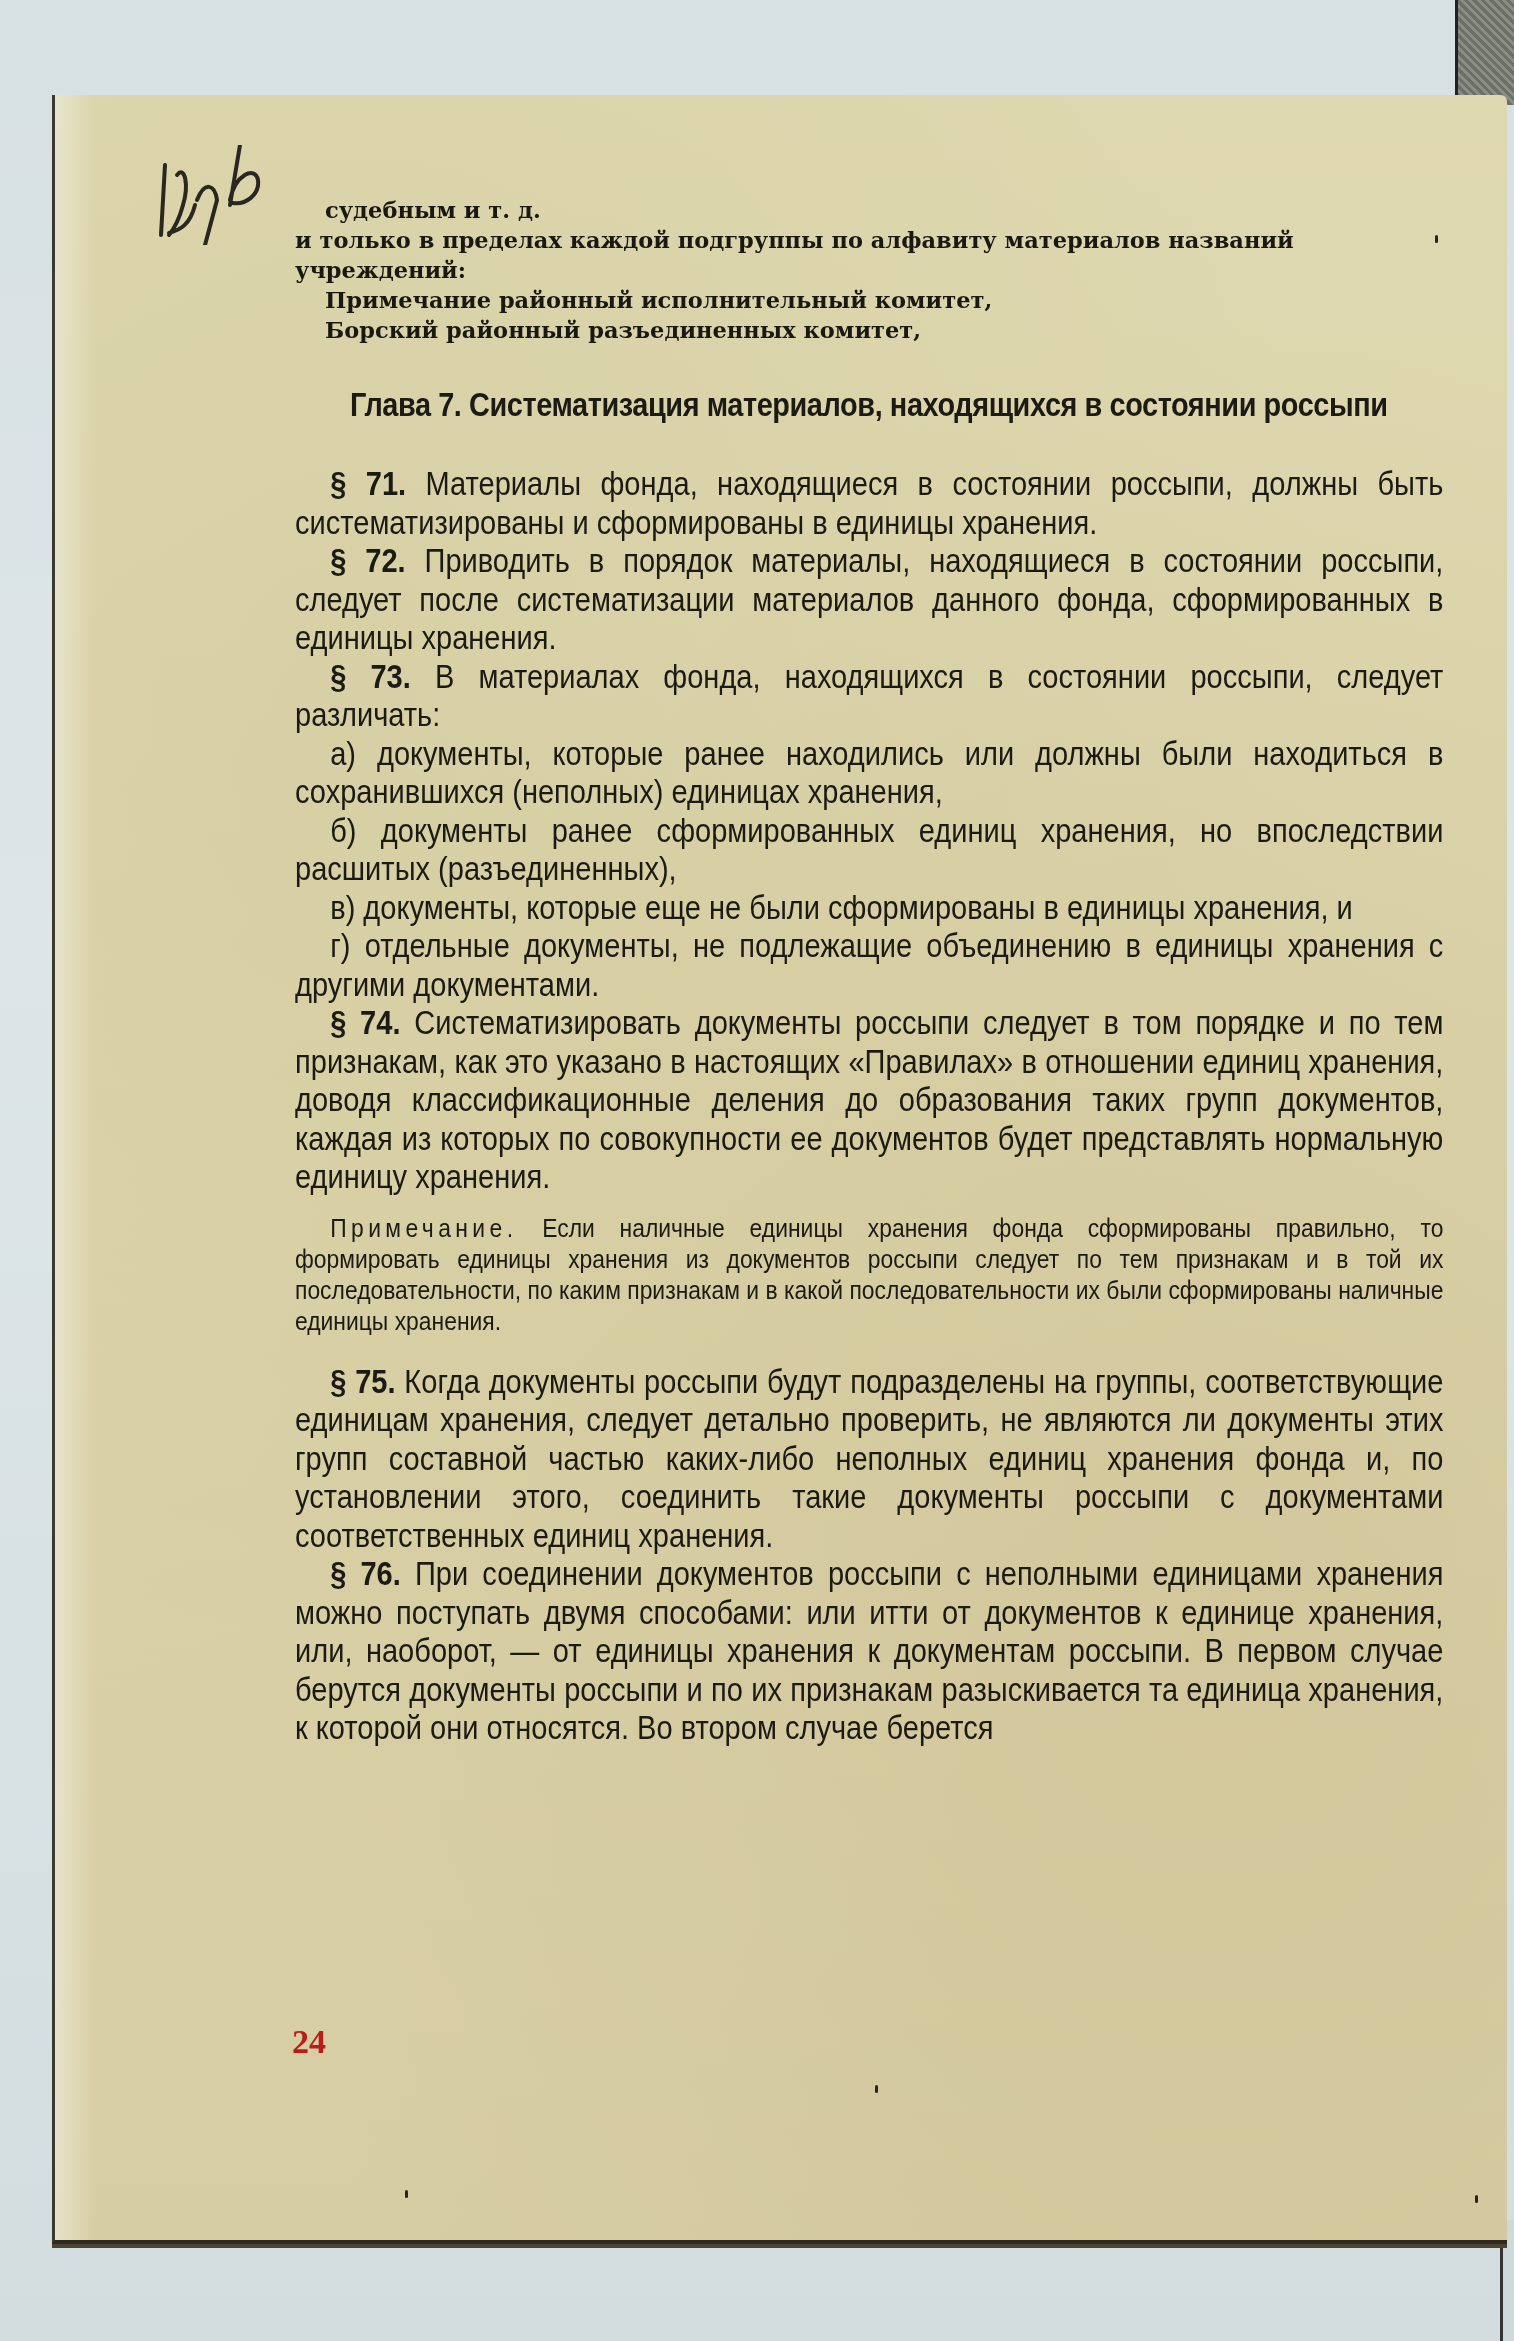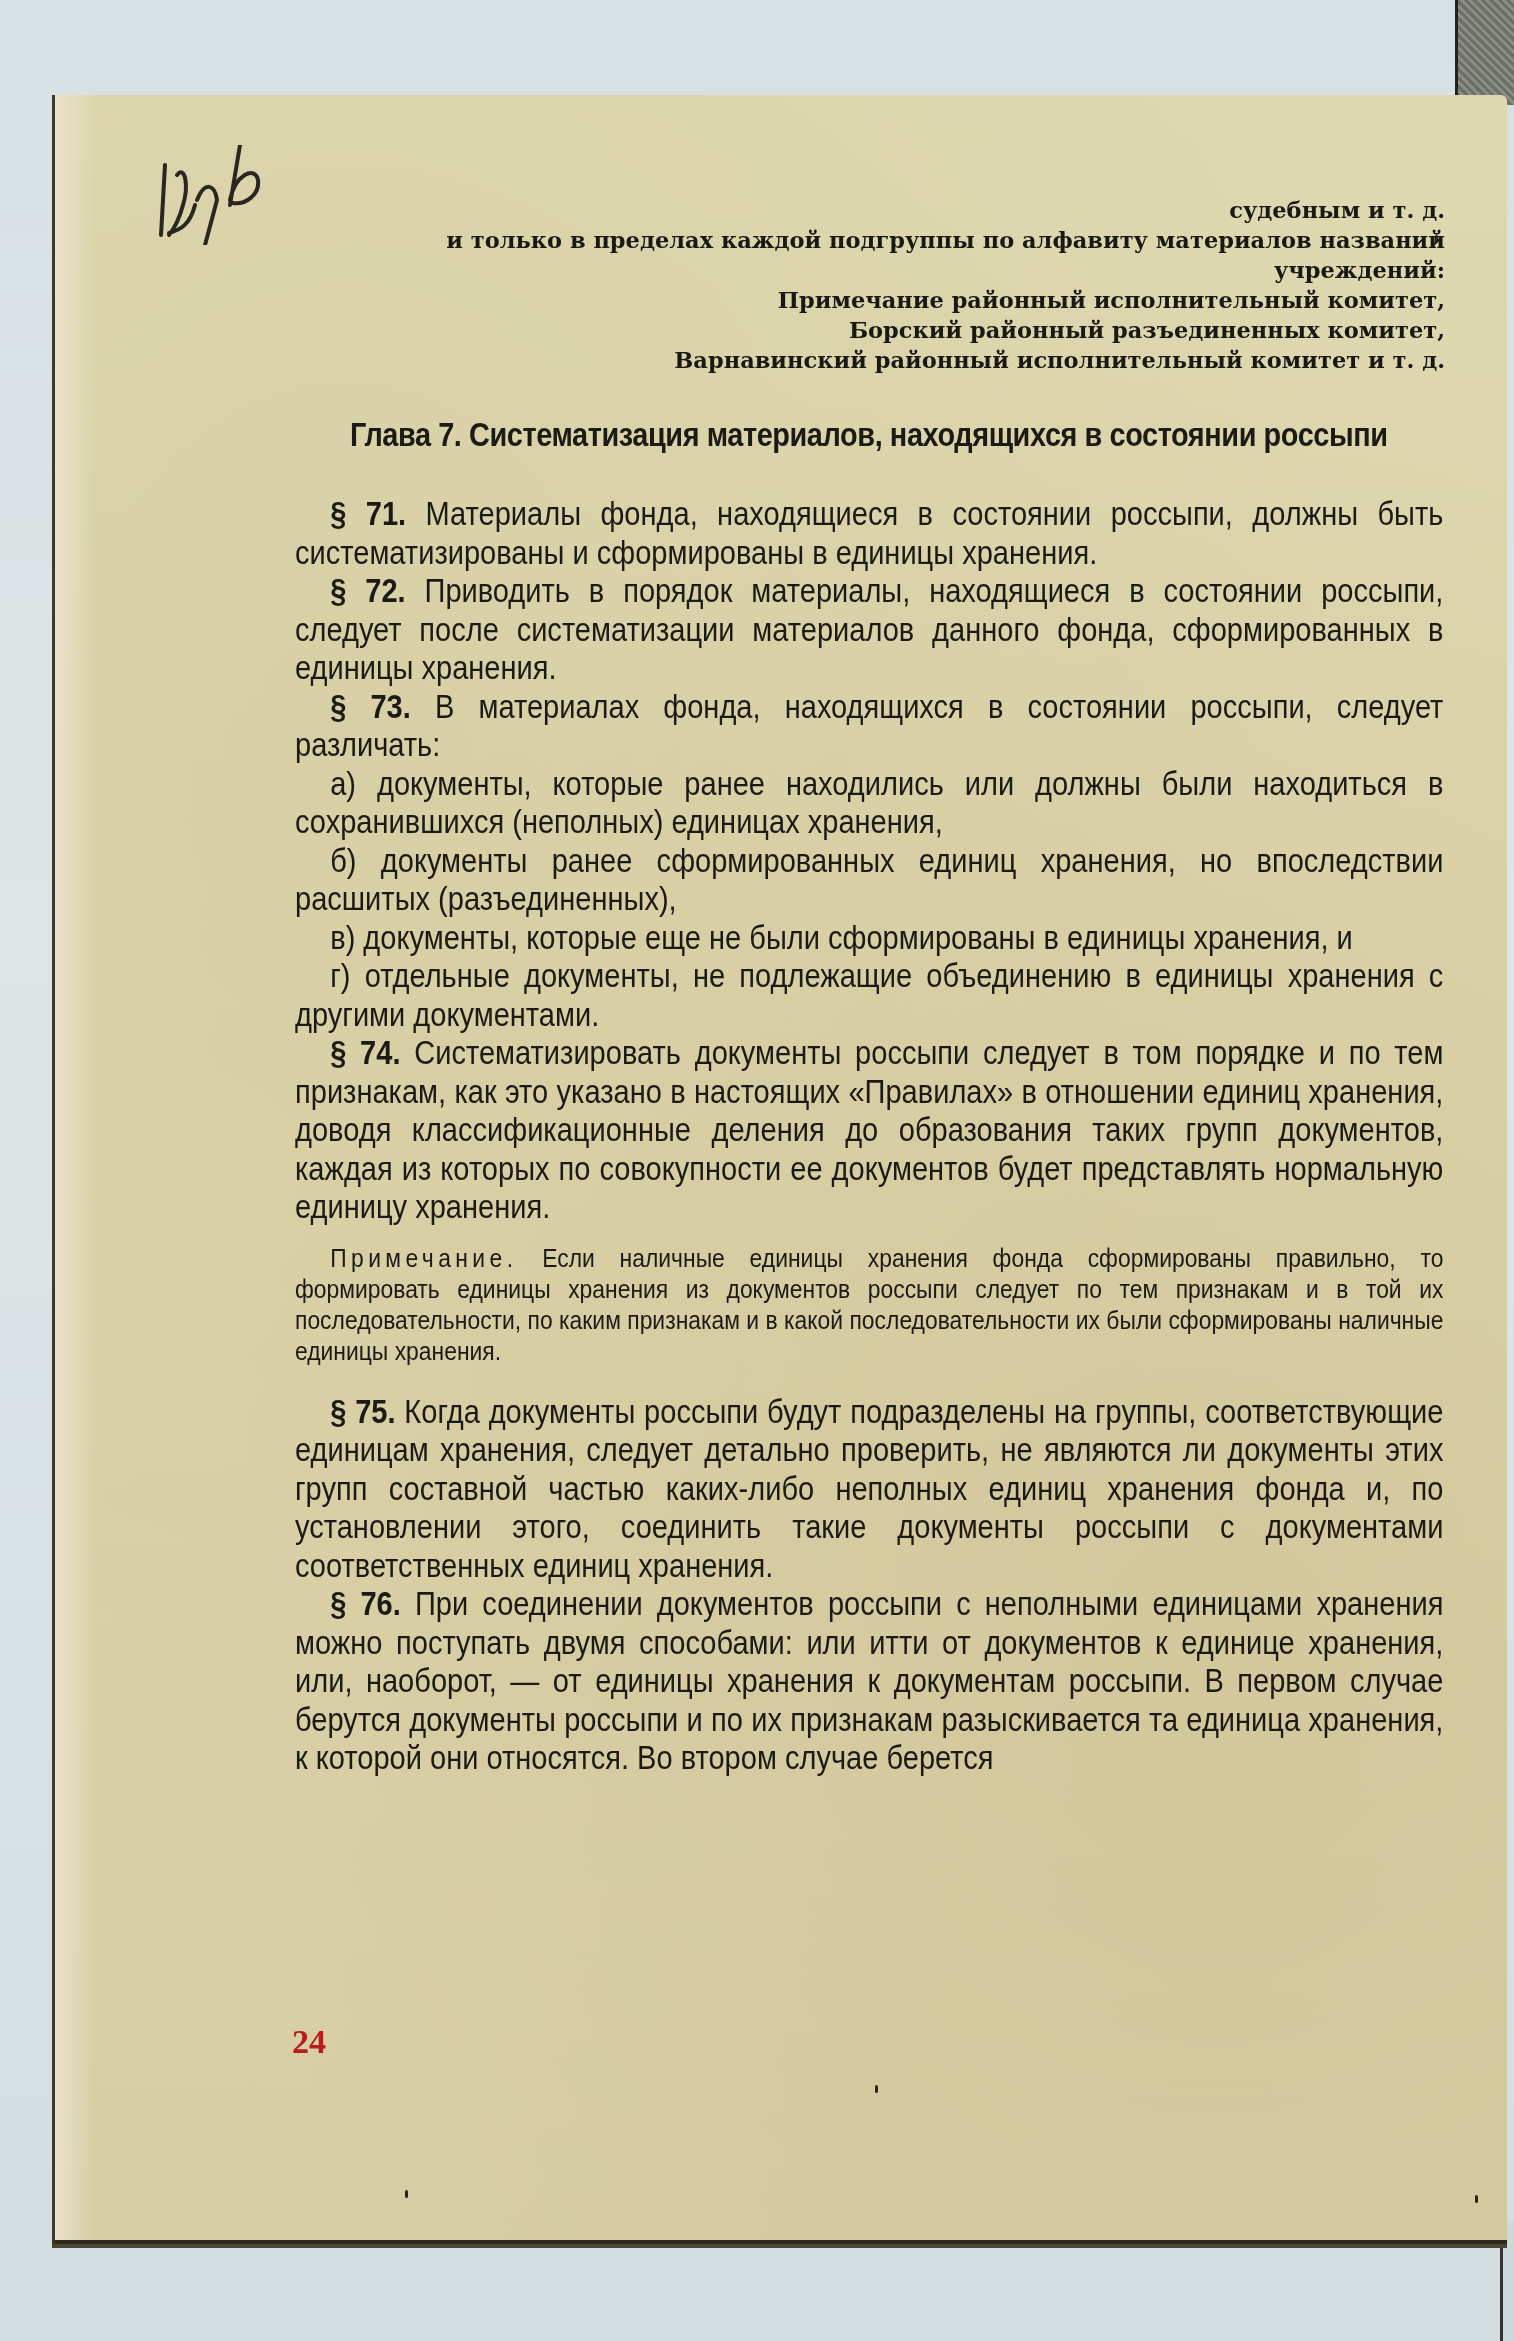--- a/index.html
+++ b/index.html
@@ -33,21 +33,21 @@
     background: linear-gradient(90deg, rgba(235,232,210,0.8), rgba(220,214,180,0));
   }
   .handwriting {
     position: absolute; left: 155px; top: 145px; width: 130px; height: 100px;
   }
   .content {
     position: absolute; left: 295px; top: 195px; width: 1150px; color: #1c1a14;
   }
   .small {
     font-family: "DejaVu Serif", serif; font-weight: bold;
-    font-size: 22.5px; line-height: 30px; color: #1a1812; text-align: right;
+    font-size: 22.5px; line-height: 30px; color: #1a1812;
   }
   .small p { margin: 0; }
   .small .indent { padding-left: 30px; }
   .chapter {
     margin: 38px 0 0 0; text-align: center;
     font-family: "Liberation Sans", sans-serif; font-weight: bold;
     font-size: 34px; line-height: 42px; letter-spacing: -0.5px;
     transform: scaleX(0.85); transform-origin: left;
     width: 1350px;
   }
@@ -92,21 +92,20 @@
   <path d="M42 55 C50 35, 60 40, 62 55 L50 100" stroke="#2a2620" stroke-width="4" fill="none" stroke-linecap="round"></path>
   <path d="M85 0 L75 60 M75 55 C80 30, 100 20, 103 35 C105 50, 90 60, 78 58" stroke="#2a2620" stroke-width="4" fill="none" stroke-linecap="round"></path>
 </svg>
 
 <div class="content">
   <div class="small">
     <p class="indent">судебным и т. д.</p>
     <p>и только в пределах каждой подгруппы по алфавиту материалов названий учреждений:</p>
     <p class="indent">Примечание районный исполнительный комитет,</p>
     <p class="indent">Борский районный разъединенных комитет,</p>
-    <p class="indent">Варнавинский районный исполнительный комитет и т. д.</p>
   </div>
 
   <h2 class="chapter">Глава 7. Систематизация материалов, находящихся в состоянии россыпи</h2>
 
   <div class="body-text">
     <p><span class="sec">§ 71.</span> <span>Материалы фонда, находящиеся в состоянии россыпи, должны быть систематизированы и сформированы в единицы хранения.</span></p>
     <p><span class="sec">§ 72.</span> <span>Приводить в порядок материалы, находящиеся в состоянии россыпи, следует после систематизации материалов данного фонда, сформированных в единицы хранения.</span></p>
     <p><span class="sec">§ 73.</span> <span>В материалах фонда, находящихся в состоянии россыпи, следует различать:</span></p>
     <p class="item">а) документы, которые ранее находились или должны были находиться в сохранившихся (неполных) единицах хранения,</p>
     <p class="item">б) документы ранее сформированных единиц хранения, но впоследствии расшитых (разъединенных),</p>

